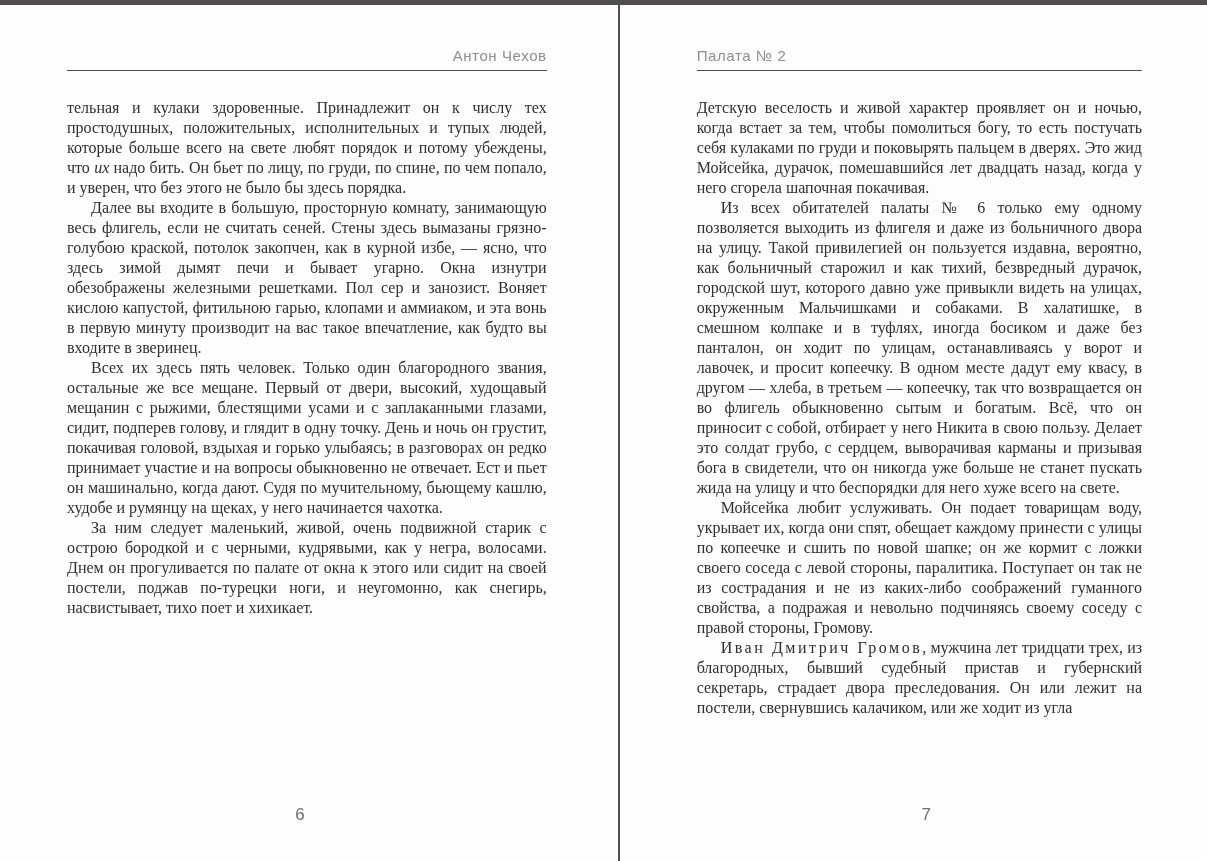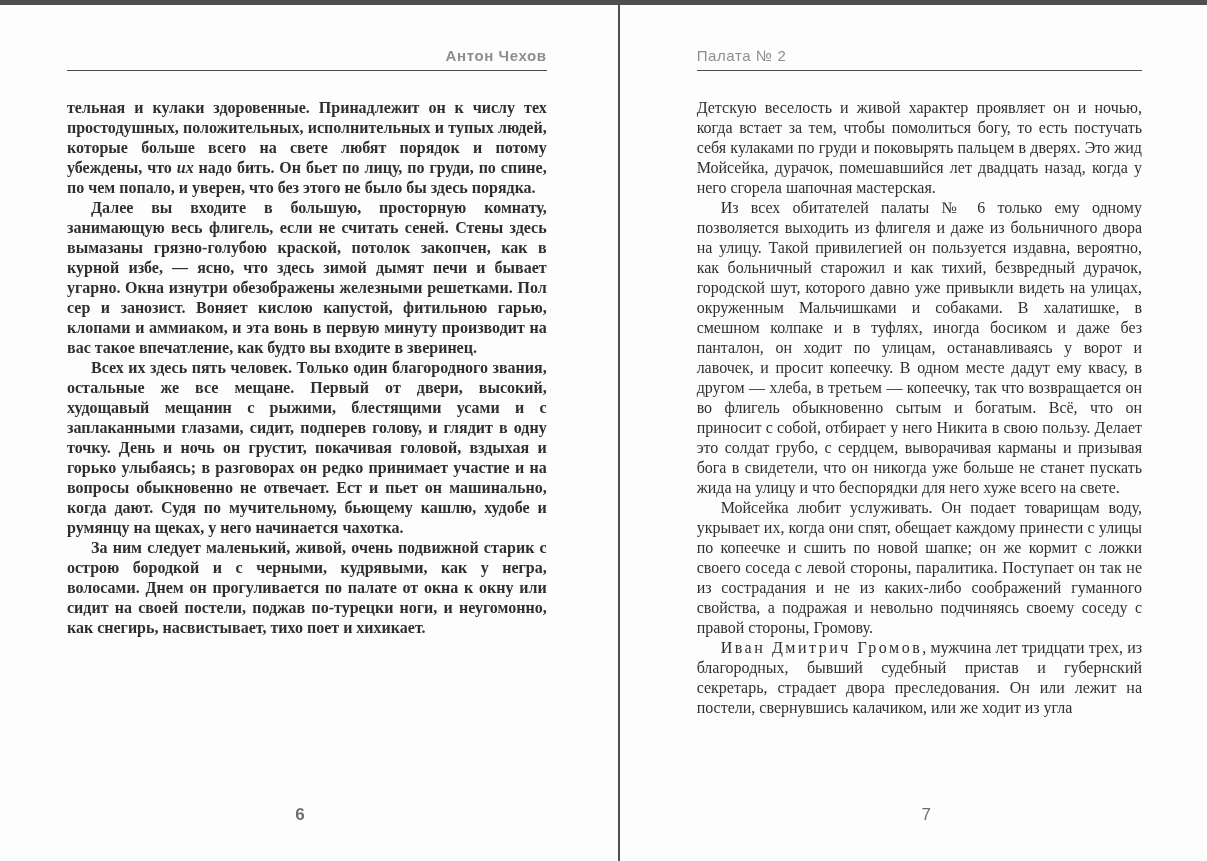--- a/index.html
+++ b/index.html
@@ -11,21 +11,21 @@
   }
   .top-bar {
     width: 1207px; height: 5px;
     background: var(--top-bar, #4f4d4d);
   }
   .spread {
     display: flex;
     width: 1207px; height: 856px;
   }
   .page { position: relative; height: 856px; }
-  .page.left  { width: 632px; font-weight: bold; }
+  .page.left  { width: 632px; }
   .page.right { width: 601px; }
   .divider {
     width: 2px; height: 856px;
     background: var(--divider, #4f4d4d);
   }
   .inner { padding-top: 42px; }
   .page.left  .inner { margin: 0 71px 0 67px; }
   .page.right .inner { margin: 0 65px 0 77px; }
   .running-head {
     font-family: "Liberation Sans", sans-serif;
@@ -71,34 +71,34 @@
 <div class="spread">
 
   <div class="page left">
     <div class="inner">
       <div class="running-head">Антон Чехов</div>
       <hr class="head-rule">
       <div class="page-body">
           <p class=""><span>тельная и кулаки здоровенные. Принадлежит он к числу тех простодушных, положительных, исполнительных и тупых людей, которые больше всего на свете любят порядок и потому убеждены, что </span><span class="em">их</span><span> надо бить. Он бьет по лицу, по груди, по спине, по чем попало, и уверен, что без этого не было бы здесь порядка.</span></p>
           <p class="indent"><span>Далее вы входите в большую, просторную комнату, занимающую весь флигель, если не считать сеней. Стены здесь вымазаны грязно-голубою краской, потолок закопчен, как в курной избе, — ясно, что здесь зимой дымят печи и бывает угарно. Окна изнутри обезображены железными решетками. Пол сер и занозист. Воняет кислою капустой, фитильною гарью, клопами и аммиаком, и эта вонь в первую минуту производит на вас такое впечатление, как будто вы входите в зверинец.</span></p>
           <p class="indent"><span>Всех их здесь пять человек. Только один благородного звания, остальные же все мещане. Первый от двери, высокий, худощавый мещанин с рыжими, блестящими усами и с заплаканными глазами, сидит, подперев голову, и глядит в одну точку. День и ночь он грустит, покачивая головой, вздыхая и горько улыбаясь; в разговорах он редко принимает участие и на вопросы обыкновенно не отвечает. Ест и пьет он машинально, когда дают. Судя по мучительному, бьющему кашлю, худобе и румянцу на щеках, у него начинается чахотка.</span></p>
-          <p class="indent"><span>За ним следует маленький, живой, очень подвижной старик с острою бородкой и с черными, кудрявыми, как у негра, волосами. Днем он прогуливается по палате от окна к окну или сидит на своей постели, поджав по-турецки ноги, и неугомонно, как снегирь, насвистывает, тихо поет и хихикает.</span></p>
+          <p class="indent"><span>За ним следует маленький, живой, очень подвижной старик с острою бородкой и с черными, кудрявыми, как у негра, волосами. Днем он прогуливается по палате от окна к этого или сидит на своей постели, поджав по-турецки ноги, и неугомонно, как снегирь, насвистывает, тихо поет и хихикает.</span></p>
         </div>
     </div>
     <div class="page-number">6</div>
   </div>
 
   <div class="divider"></div>
 
   <div class="page right">
     <div class="inner">
       <div class="running-head">Палата № 2</div>
       <hr class="head-rule">
       <div class="page-body">
-          <p class=""><span>Детскую веселость и живой характер проявляет он и ночью, когда встает за тем, чтобы помолиться богу, то есть постучать себя кулаками по груди и поковырять пальцем в дверях. Это жид Мойсейка, дурачок, помешавшийся лет двадцать назад, когда у него сгорела шапочная мастерская.</span></p>
+          <p class=""><span>Детскую веселость и живой характер проявляет он и ночью, когда встает за тем, чтобы помолиться богу, то есть постучать себя кулаками по груди и поковырять пальцем в дверях. Это жид Мойсейка, дурачок, помешавшийся лет двадцать назад, когда у него сгорела шапочная покачивая.</span></p>
           <p class="indent"><span>Из всех обитателей палаты № 6 только ему одному позволяется выходить из флигеля и даже из больничного двора на улицу. Такой привилегией он пользуется издавна, вероятно, как больничный старожил и как тихий, безвредный дурачок, городской шут, которого давно уже привыкли видеть на улицах, окруженным Мальчишками и собаками. В халатишке, в смешном колпаке и в туфлях, иногда босиком и даже без панталон, он ходит по улицам, останавливаясь у ворот и лавочек, и просит копеечку. В одном месте дадут ему квасу, в другом — хлеба, в третьем — копеечку, так что возвращается он во флигель обыкновенно сытым и богатым. Всё, что он приносит с собой, отбирает у него Никита в свою пользу. Делает это солдат грубо, с сердцем, выворачивая карманы и призывая бога в свидетели, что он никогда уже больше не станет пускать жида на улицу и что беспорядки для него хуже всего на свете.</span></p>
           <p class="indent"><span>Мойсейка любит услуживать. Он подает товарищам воду, укрывает их, когда они спят, обещает каждому принести с улицы по копеечке и сшить по новой шапке; он же кормит с ложки своего соседа с левой стороны, паралитика. Поступает он так не из сострадания и не из каких-либо соображений гуманного свойства, а подражая и невольно подчиняясь своему соседу с правой стороны, Громову.</span></p>
           <p class="indent"><span class="sp">Иван Дмитрич Громов</span><span>, мужчина лет тридцати трех, из благородных, бывший судебный пристав и губернский секретарь, страдает двора преследования. Он или лежит на постели, свернувшись калачиком, или же ходит из угла</span></p>
         </div>
     </div>
     <div class="page-number">7</div>
   </div>
 
 </div>
 

